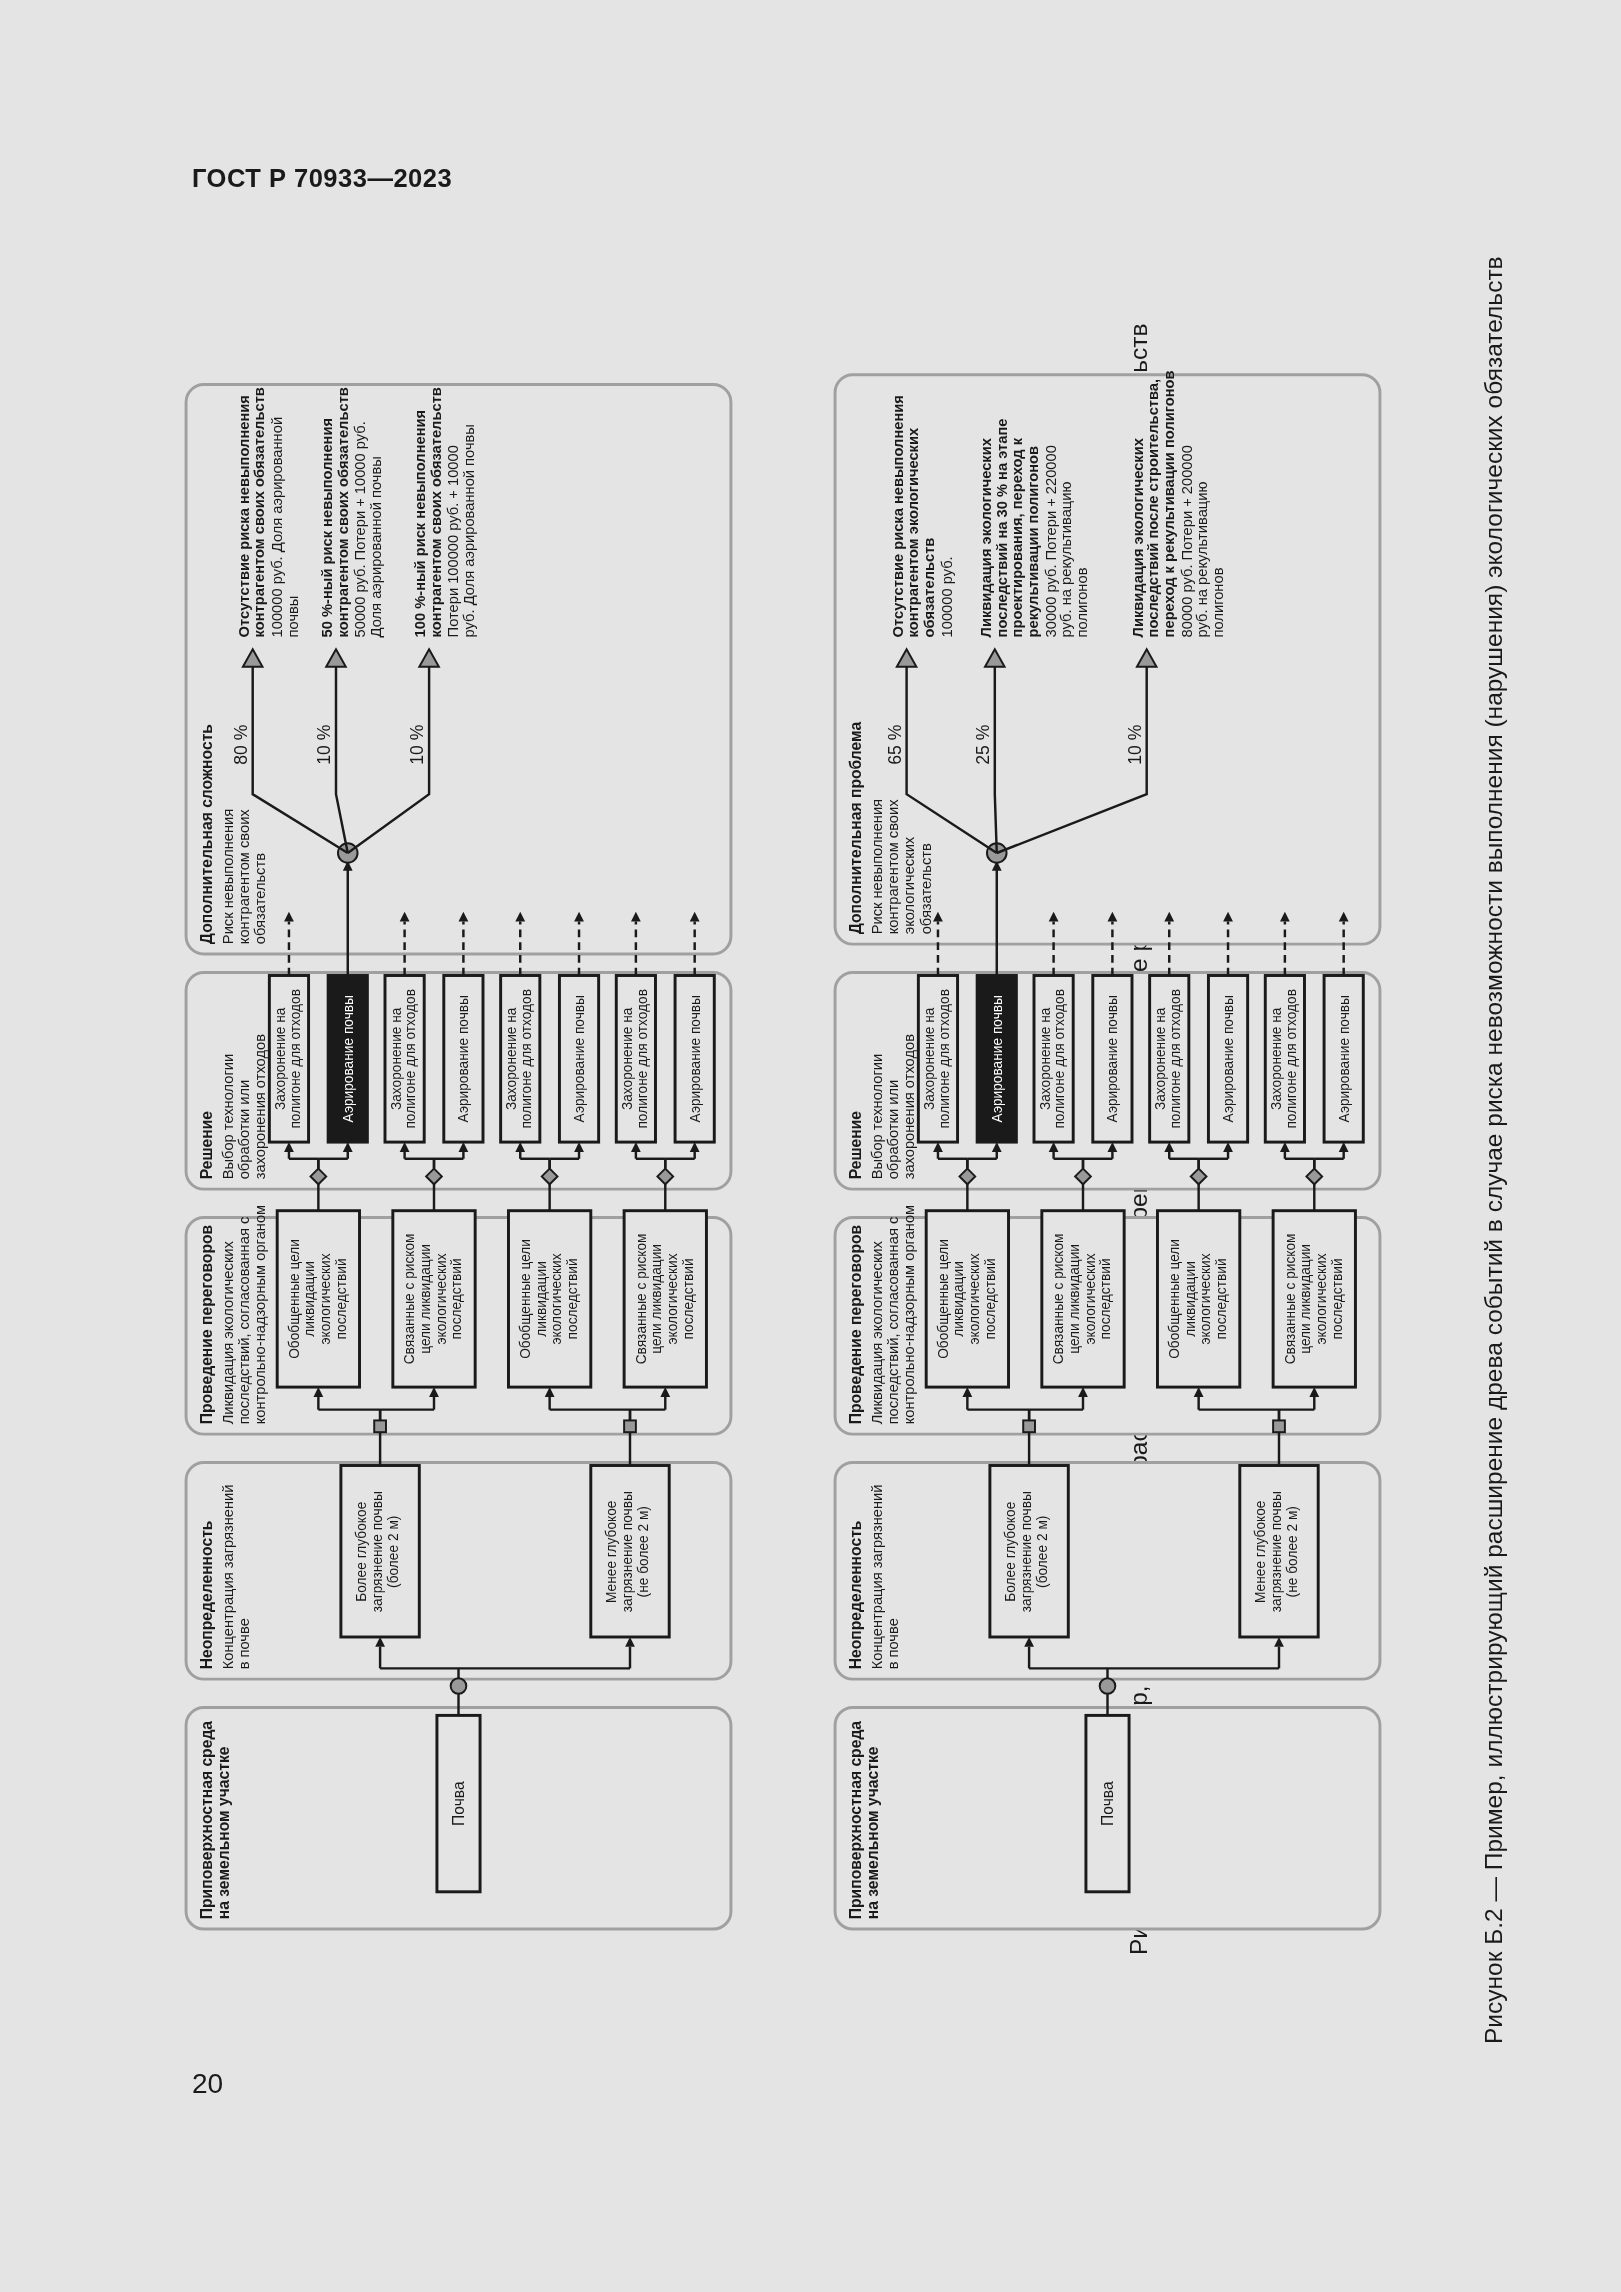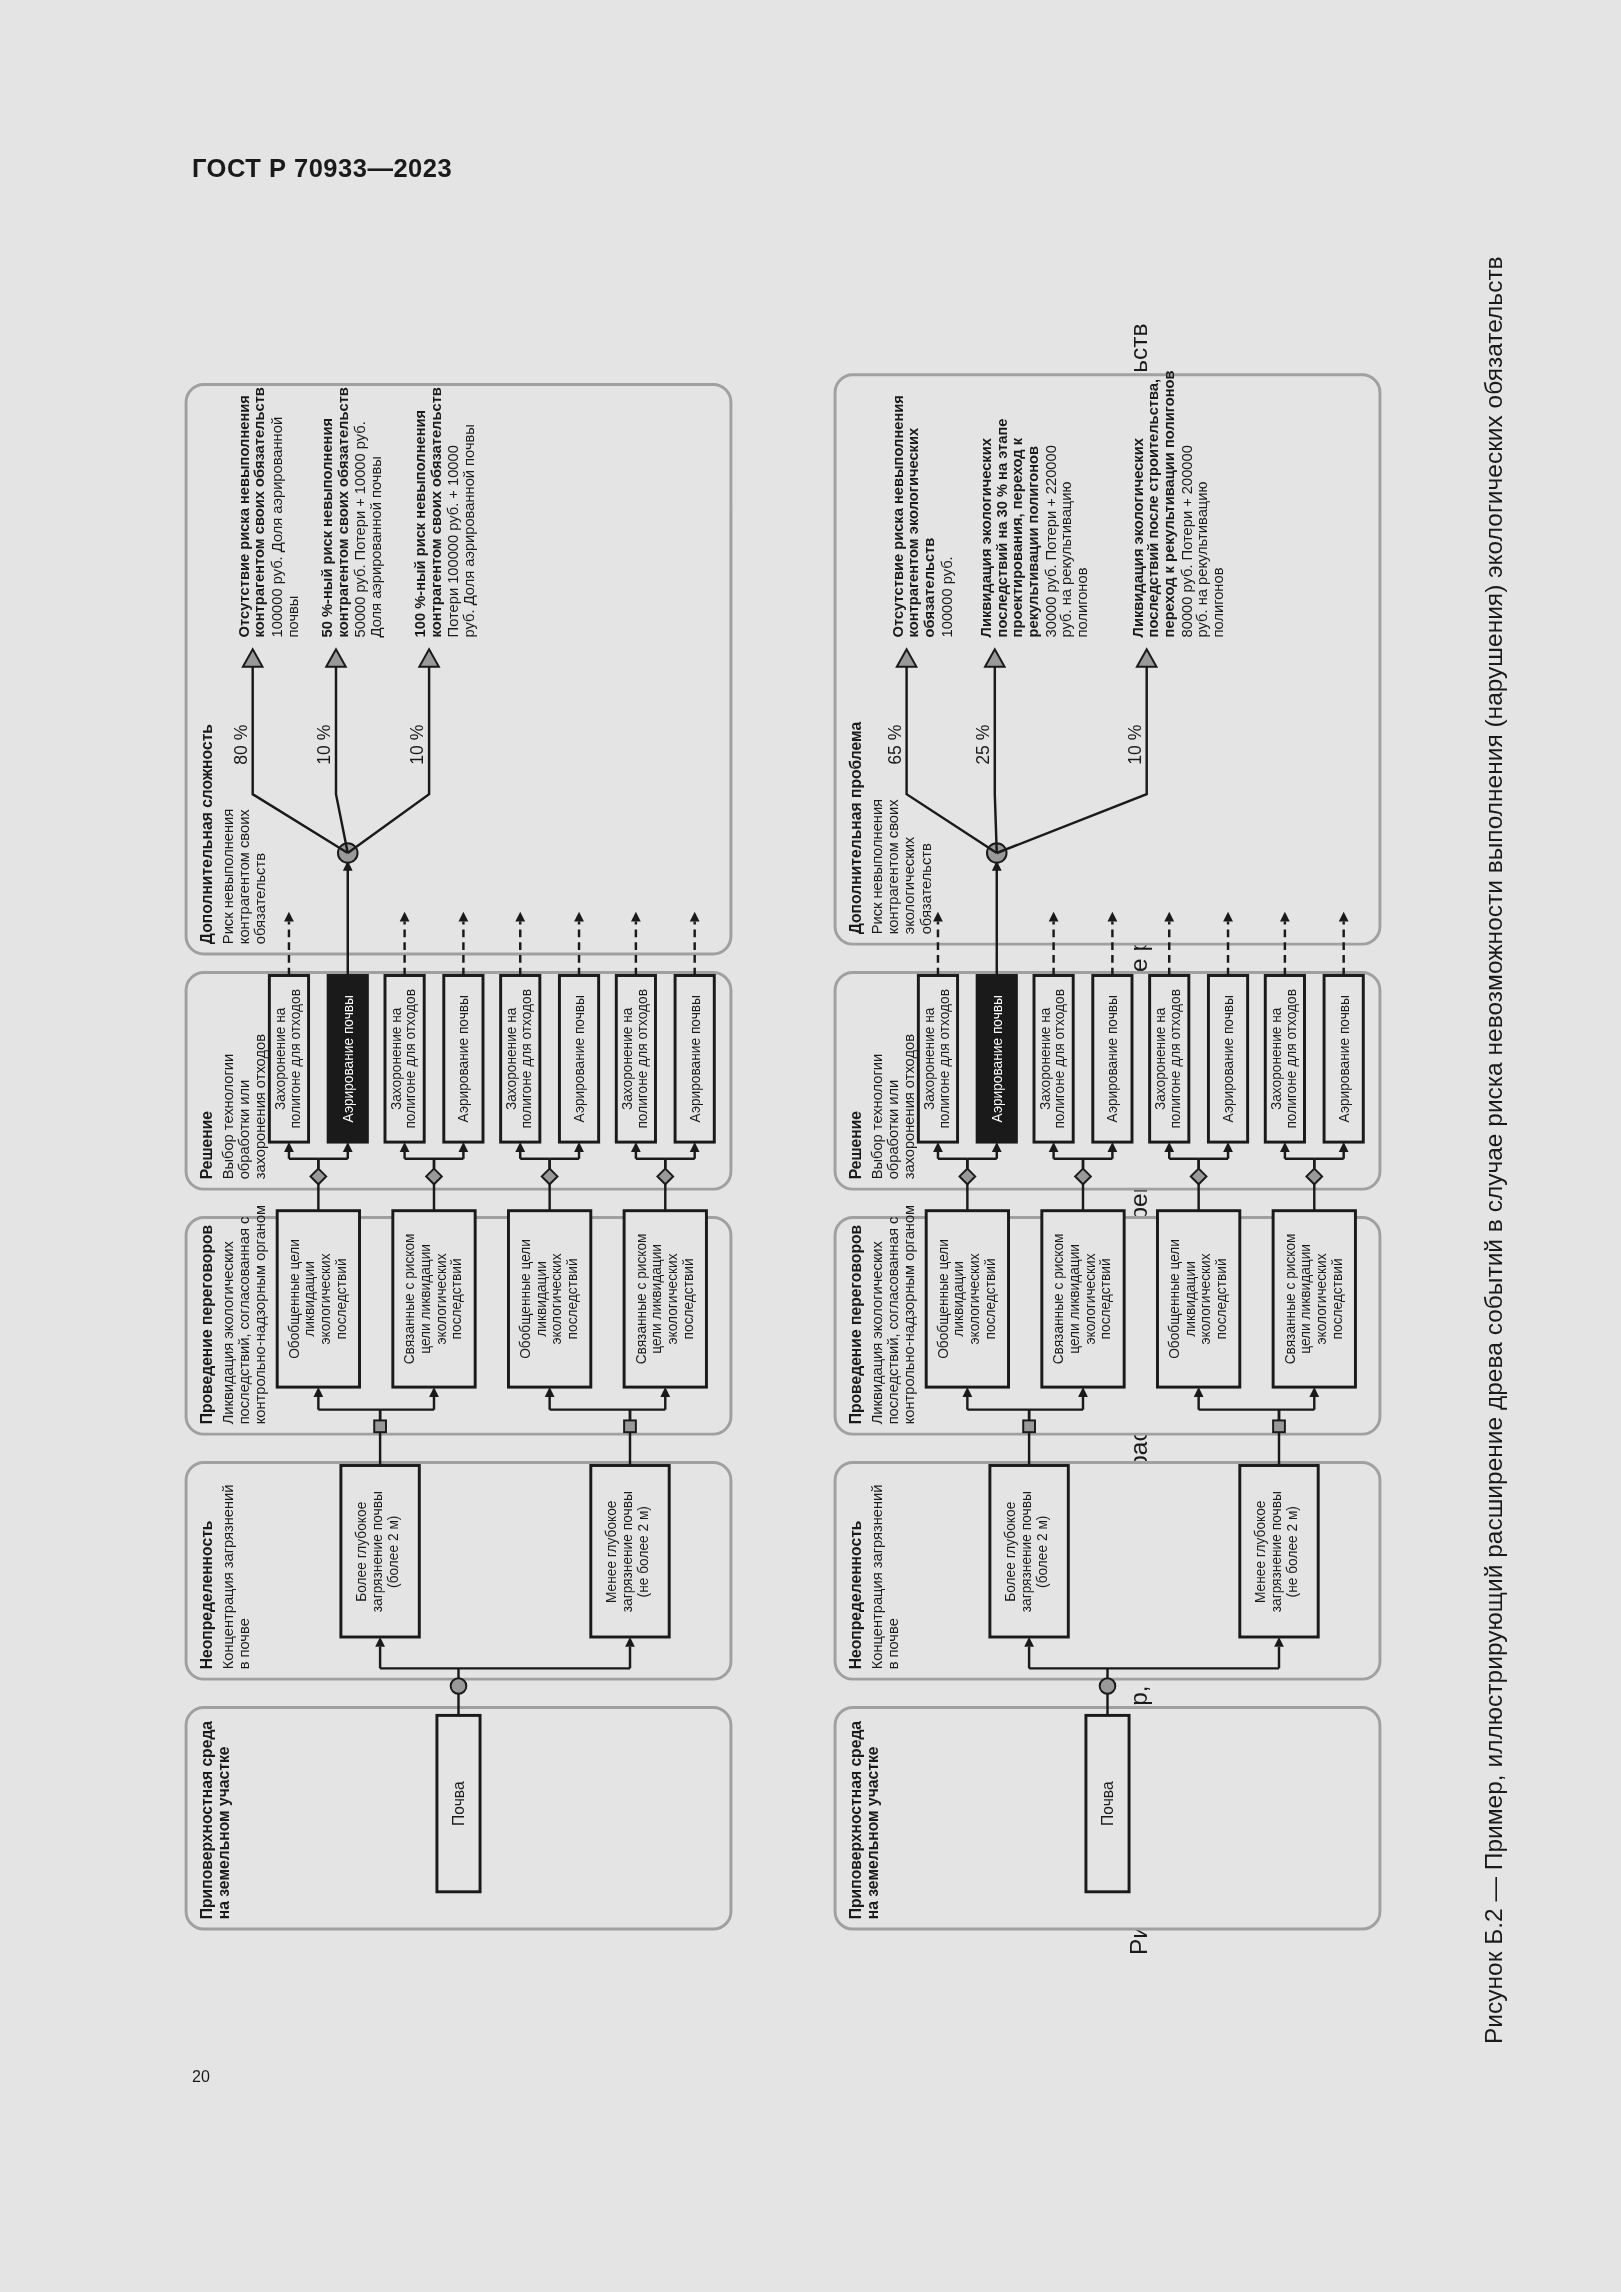--- a/index.html
+++ b/index.html
@@ -1,19 +1,19 @@
 <!DOCTYPE html>
 <html><head>
 <meta charset="utf-8">
 <style>
   html, body { margin:0; padding:0; }
   body { width:1621px; height:2293px; background:#e4e4e4; position:relative; overflow:hidden;
          font-family:"Liberation Sans", sans-serif; color:#1a1a1a; }
-  .hdr { position:absolute; left:192px; top:154px; font-weight:bold; font-size:25.5px; letter-spacing:0.5px; }
-  .pagenum { position:absolute; left:192px; top:2068px; font-size:16px; }
+  .hdr { position:absolute; left:192px; top:164px; font-weight:bold; font-size:25.5px; letter-spacing:0.5px; }
+  .pagenum { position:absolute; left:192px; top:2068px; font-size:28px; }
   .rot { position:absolute; transform-origin:0 0; transform:rotate(-90deg); }
   .cap { position:absolute; font-size:24.5px; white-space:nowrap; transform-origin:0 0; transform:rotate(-90deg); }
   svg text { font-family:"Liberation Sans", sans-serif; fill:#1a1a1a; }
 </style>
 </head>
 <body>
 
 <div class="hdr">ГОСТ Р 70933—2023</div>
 <div class="pagenum">20</div>
 

